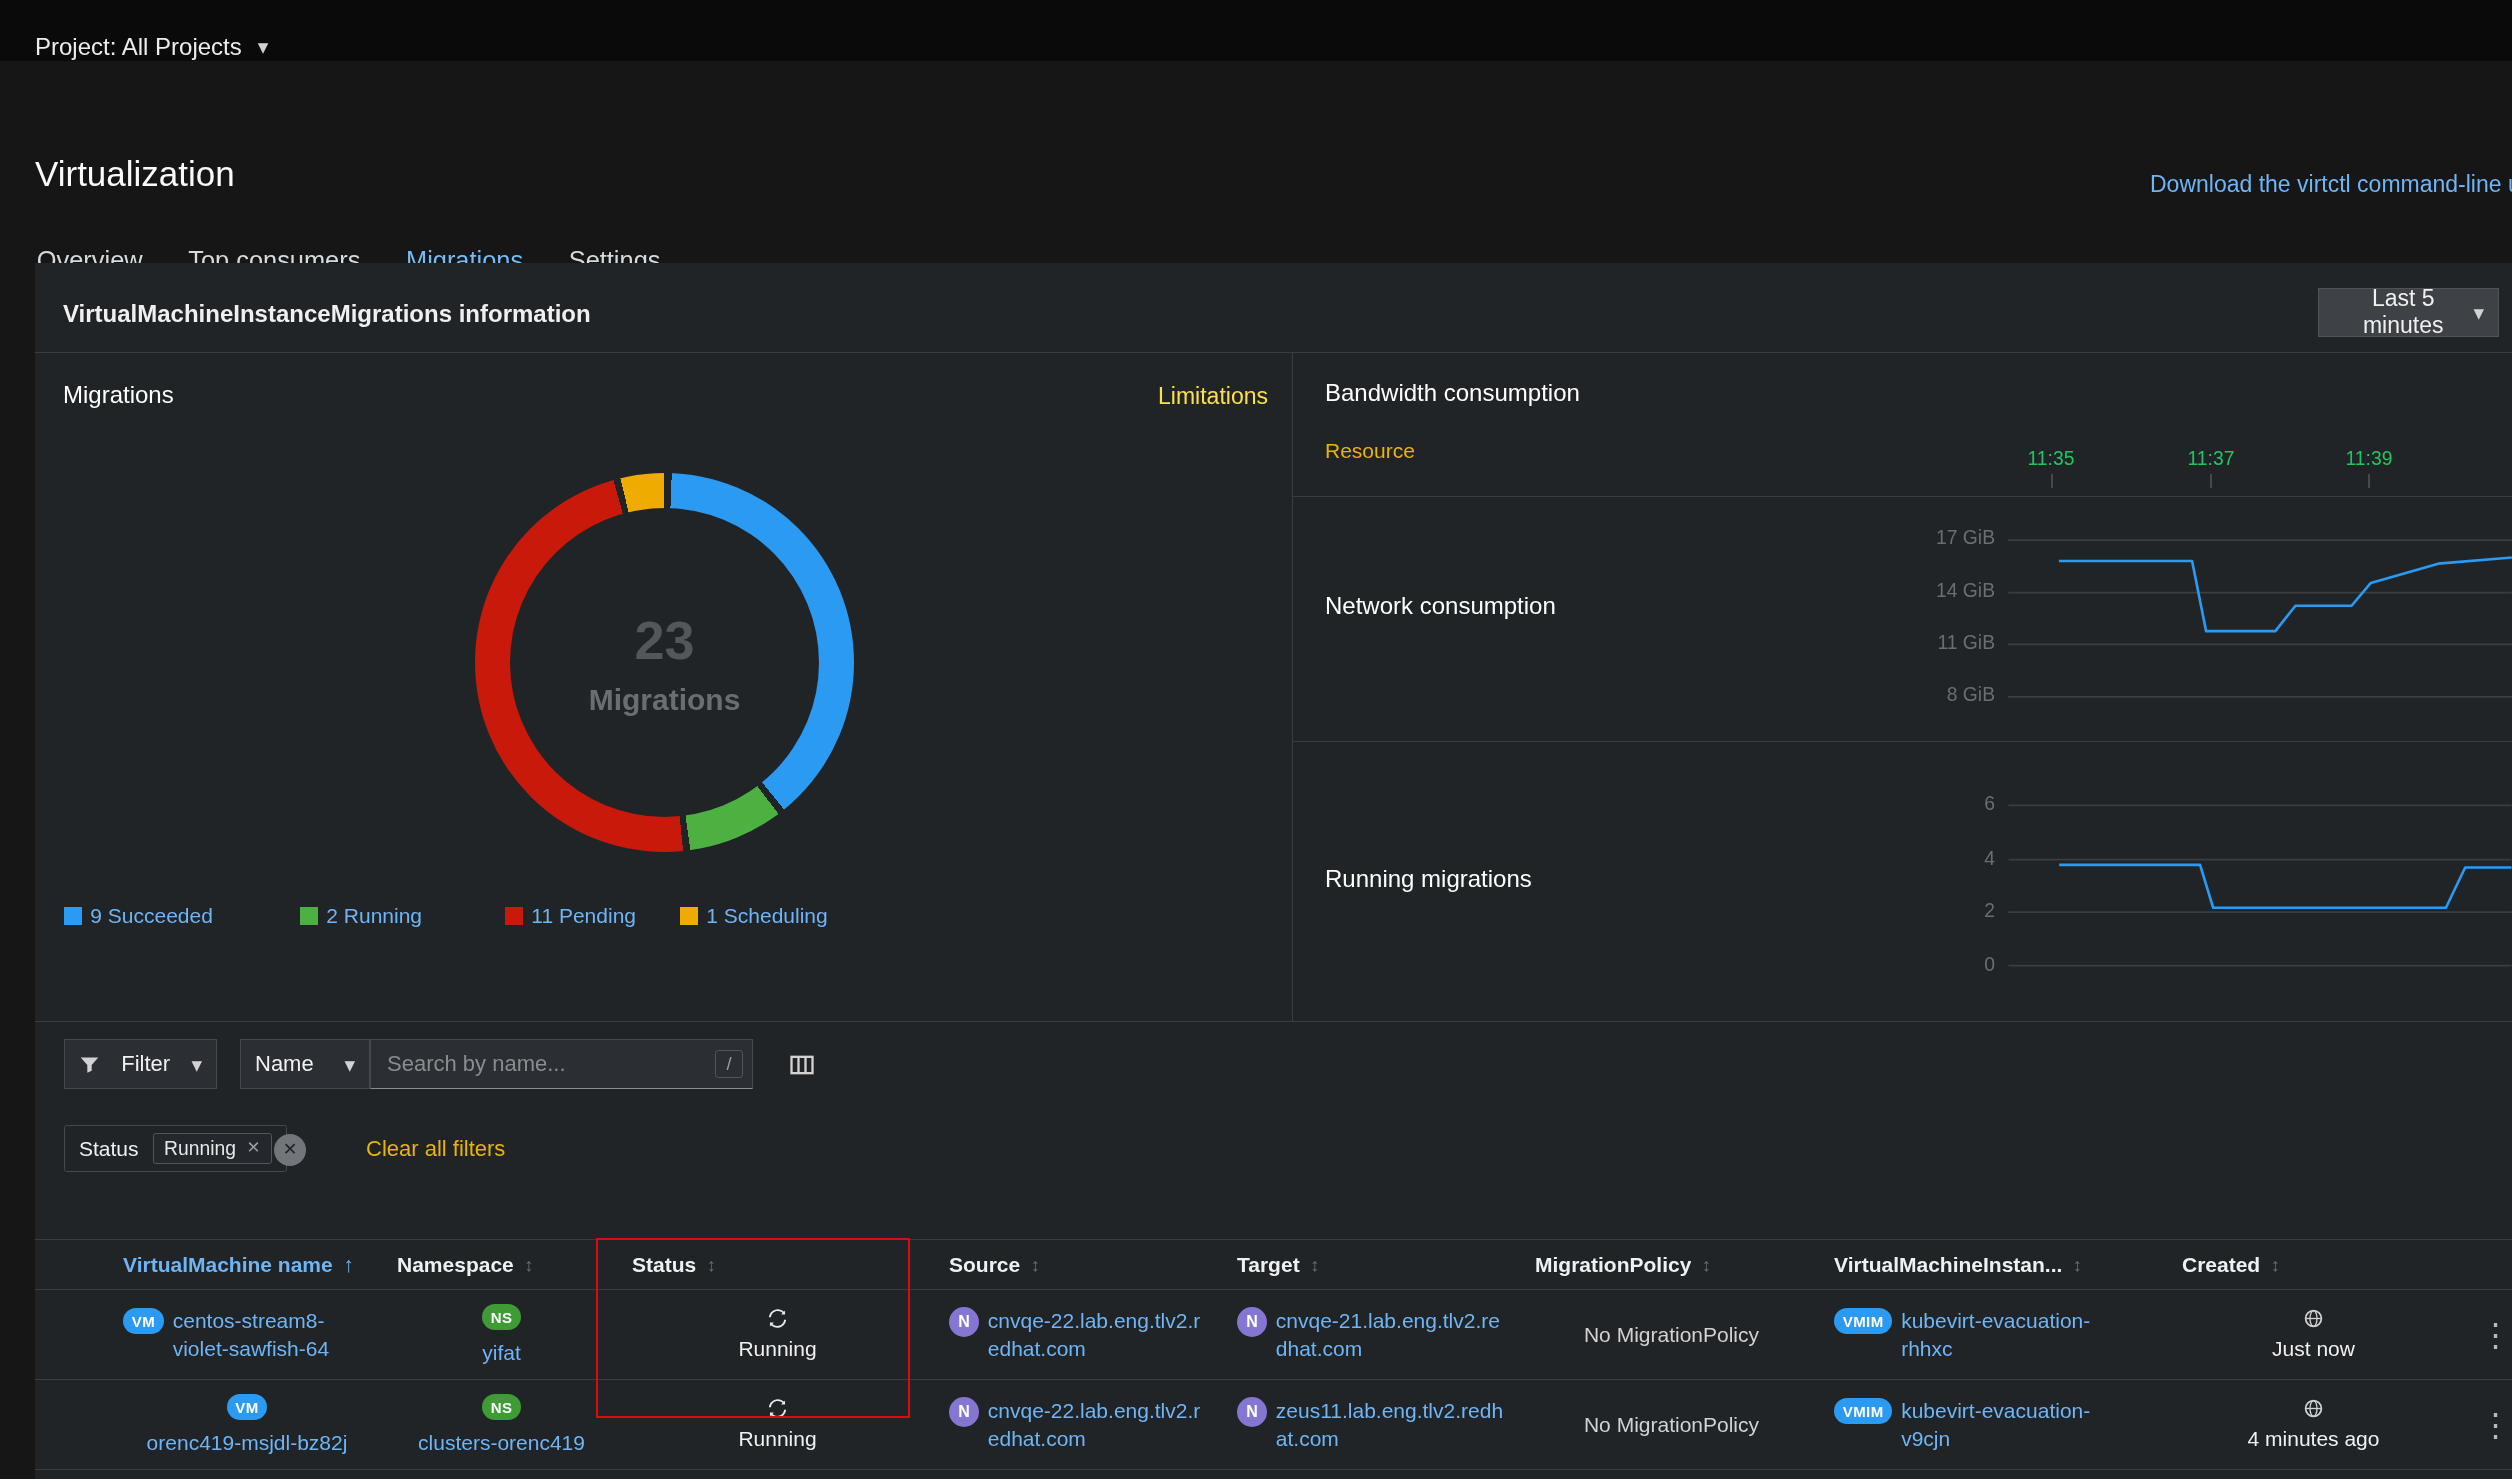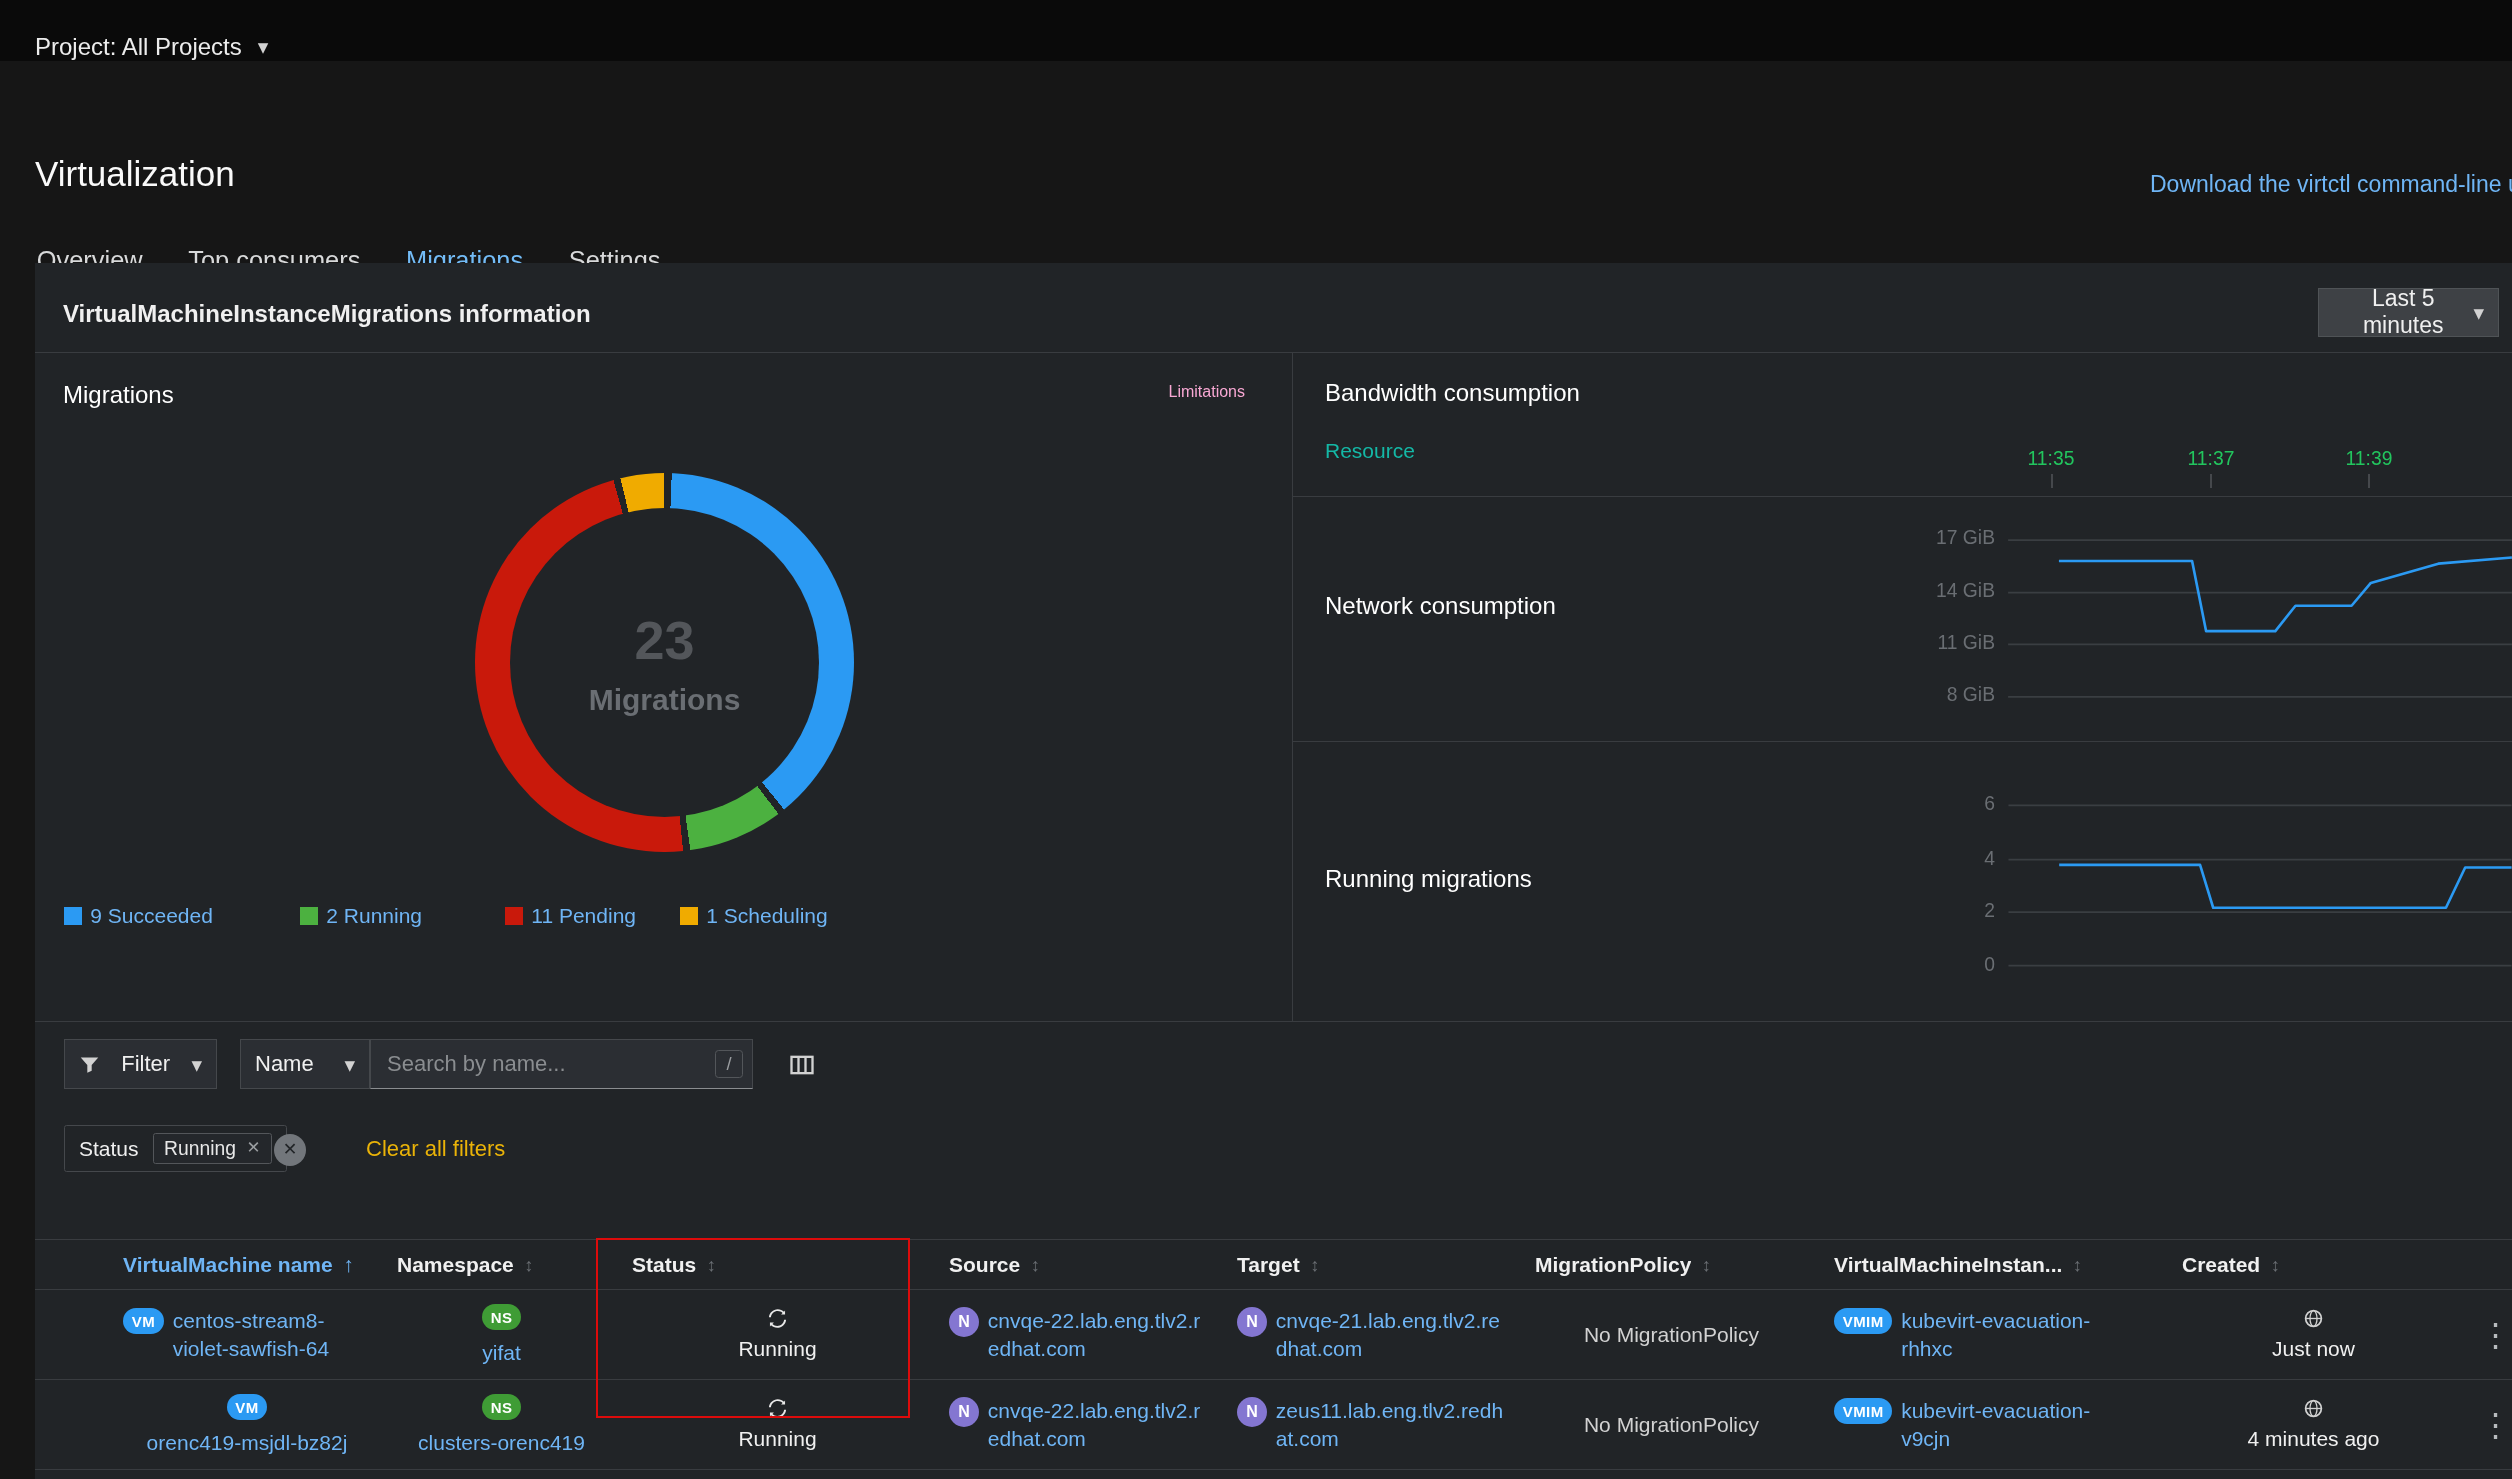--- a/index.html
+++ b/index.html
@@ -26,33 +26,33 @@
   .time-select{position:absolute;left:2283px;top:24.6px;width:181px;height:49px;background:#3e4145;border:0.9px solid #4f5356;color:#f0f0f0;font-size:23px;font-family:inherit;display:flex;align-items:center;justify-content:space-between;padding:0 14px;cursor:pointer;}
   .hr{position:absolute;left:0;right:0;height:0.9px;background:#393c40;}
   .hr1{top:89px;}
   .hr2{top:758px;}
   .vdiv{position:absolute;left:1257px;top:90px;width:0.9px;height:668px;background:#393c40;}
 
   
   .panel-left{position:absolute;left:0;top:90px;width:1257px;height:668px;}
   .section-title{font-size:24px;font-weight:400;color:#ffffff;}
   .pl-title{position:absolute;left:28px;top:28px;}
-  .limitations{position:absolute;right:47px;top:30px;font-size:16px;color:#f9a8d4;text-decoration:none;cursor:pointer;}
+  .limitations{position:absolute;right:24px;top:30px;font-size:23px;color:#fde047;text-decoration:none;cursor:pointer;}
   .donut{position:absolute;left:440px;top:120px;width:379px;height:379px;border-radius:50%;}
   .donut-hole{position:absolute;left:35px;top:35px;width:309px;height:309px;border-radius:50%;background:#212427;display:flex;flex-direction:column;align-items:center;justify-content:center;gap:12px;font-weight:bold;}
   .donut-total{font-size:54px;color:#53565a;}
   .donut-sub{font-size:30px;color:#6a6e73;}
   .legend-item{position:absolute;top:551px;display:flex;align-items:center;gap:8.8px;cursor:pointer;}
   .swatch{width:17.5px;height:17.5px;flex:none;}
   .legend-label{font-size:21px;color:#6fb5f5;}
 
   
   .panel-right{position:absolute;left:1258px;top:90px;width:1219px;height:668px;}
   .pr-title{position:absolute;left:32px;top:26px;}
-  .resource-label{position:absolute;left:32px;top:86px;font-size:21px;color:#14b8a6;}
+  .resource-label{position:absolute;left:32px;top:86px;font-size:21px;color:#eab308;}
   .xtick{position:absolute;top:95px;width:70px;text-align:center;font-size:19.3px;color:#22c55e;}
   .tickmark{position:absolute;top:121px;width:1.8px;height:14px;background:#45484c;}
   .hr-r{position:absolute;left:0;right:0;height:0.9px;background:#393c40;}
   .row-label{position:absolute;left:32px;}
   .spark{position:absolute;}
   .grid-line{stroke:#3a3e42;stroke-width:2;}
   .spark-line{fill:none;stroke-width:3;stroke-linejoin:round;}
   .ytick{position:absolute;left:570px;width:132px;text-align:right;font-size:19.3px;color:#6a6e73;}
 
   

